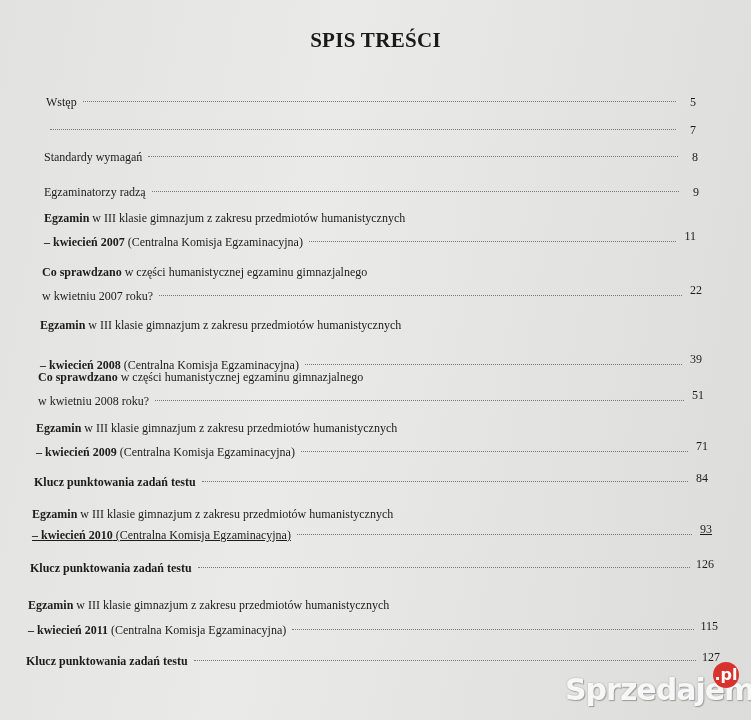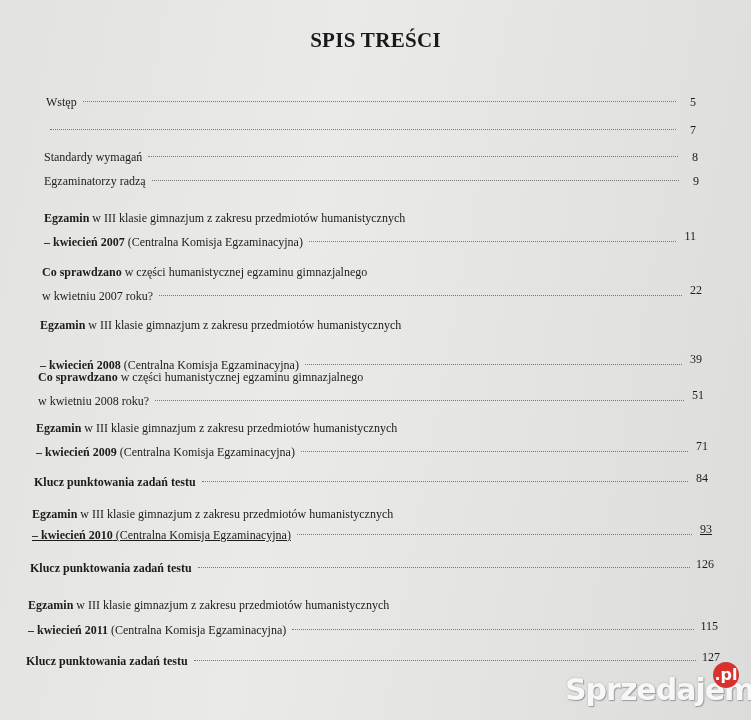--- a/index.html
+++ b/index.html
@@ -54,21 +54,21 @@
         <span class="page-num">7</span>
       </div>
   </div>
   <div class="toc-entry" style="top:147px; left:44px; width:654px;">
     <div class="toc-line">
         <span class="toc-text">Standardy wymagań</span>
         <span class="dots"></span>
         <span class="page-num">8</span>
       </div>
   </div>
-  <div class="toc-entry" style="top:171px; left:44px; width:655px;">
+  <div class="toc-entry" style="top:182px; left:44px; width:655px;">
     <div class="toc-line">
         <span class="toc-text">Egzaminatorzy radzą</span>
         <span class="dots"></span>
         <span class="page-num">9</span>
       </div>
   </div>
 
   <div class="toc-entry" style="top:208px; left:44px; width:652px;">
     <div class="toc-line">
         <span class="toc-text"><b>Egzamin</b><span> w III klasie gimnazjum z zakresu przedmiotów humanistycznych</span></span>

